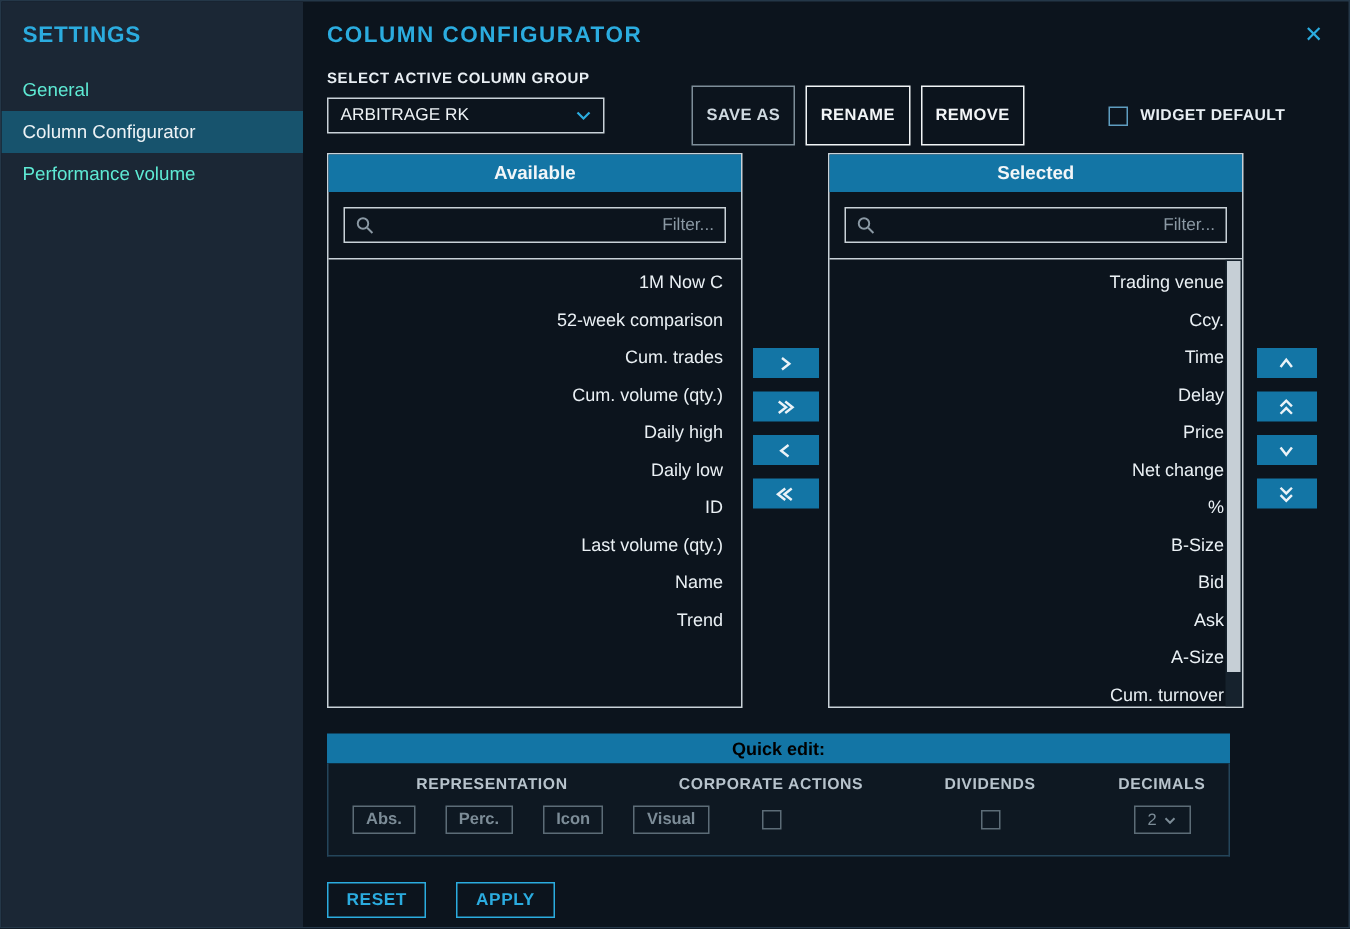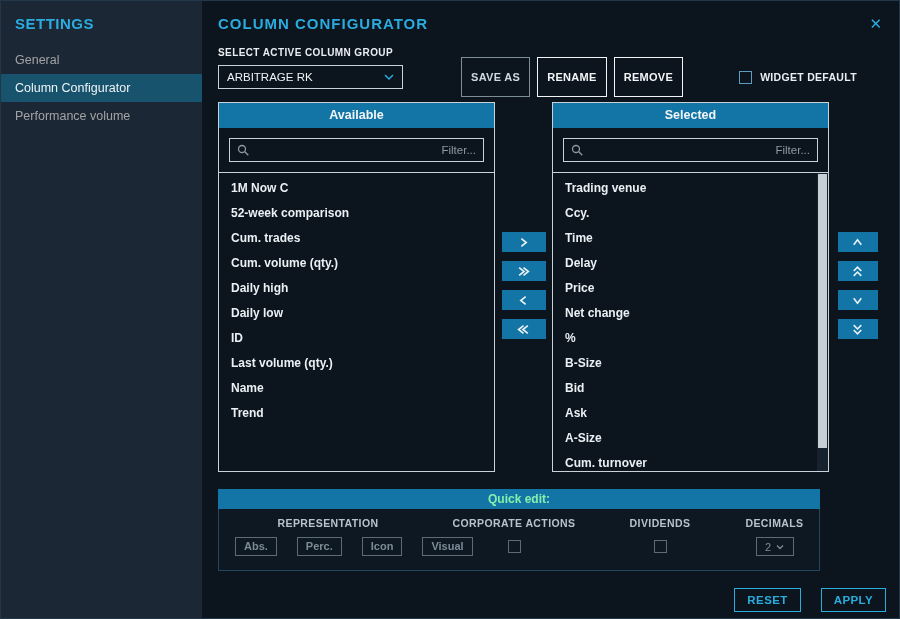--- a/index.html
+++ b/index.html
@@ -16,21 +16,21 @@
     overflow: hidden;
   }
 
   
   .sidebar { width: 201px; flex: none; background: #1b2735; padding-top: 12px; }
   .sidebar-title {
     color: #2bacdf; font-size: 15px; font-weight: bold;
     letter-spacing: .5px; padding: 2px 14px 14px;
   }
   .side-item {
-    color: #a3a3a3; font-size: 12.5px; padding: 7px 14px; cursor: pointer;
+    color: #5eead4; font-size: 12.5px; padding: 7px 14px; cursor: pointer;
   }
   .side-item.active { background: #17536d; color: #eef3f6; }
 
   
   .main { flex: 1; padding: 14px 16px 0 16px; position: relative; }
   .main-header { display: flex; justify-content: space-between; align-items: flex-start; }
   .main-title { color: #2bacdf; font-size: 15px; font-weight: bold; letter-spacing: 1px; }
   .close { color: #2bacdf; font-size: 15px; line-height: 1; cursor: pointer; padding: 1px 4px; }
 
   .group-label {
@@ -73,41 +73,41 @@
     display: flex; align-items: center; gap: 6px; padding: 0 7px;
   }
   .filter input {
     background: transparent; border: none; outline: none;
     color: #e8eef3; font-family: inherit; font-size: 11.5px; flex: 1; min-width: 0; text-align: right;
   }
   .filter input::placeholder { color: #8b99a4; }
   .list { border-top: 1px solid #c9d2d8; flex: 1; overflow: hidden; position: relative; padding-top: 3px; }
   .list-item {
     height: 25px; line-height: 25px; padding: 0 12px;
-    color: #eaf0f4; font-size: 12px; font-weight: bold;
-    white-space: nowrap; cursor: pointer;
+    color: #eaf0f4; font-size: 12px; font-weight: normal;
+    white-space: nowrap; cursor: pointer; text-align: right;
   }
   .scrollbar {
     position: absolute; top: 0; right: 0; bottom: 0; width: 11px;
     background: #16222d;
   }
   .scroll-thumb { position: absolute; top: 1px; right: 1px; width: 9px; height: 92%; background: #c6cfd6; }
 
   .btn-col { display: flex; flex-direction: column; align-items: center; padding-top: 130px; gap: 9px; }
   .tbtn {
     width: 44px; height: 20px; background: #1375a5; border: none;
     display: flex; align-items: center; justify-content: center; cursor: pointer; padding: 0;
   }
   .btn-col.narrow .tbtn { width: 40px; }
   .tbtn svg { display: block; }
 
   
   .quick-edit { width: 602px; margin-top: 17px; }
   .qe-header {
-    height: 20px; background: #1375a5; color: #86efac;
+    height: 20px; background: #1375a5; color: #000000;
     font-size: 12px; font-weight: bold; text-align: center; line-height: 20px;
   }
   .qe-body {
     border: 1px solid #24455a; border-top: none; background: #0e1822;
     display: grid; grid-template-columns: 218px 154px 138px 91px;
     padding: 8px 0 14px; row-gap: 8px;
   }
   .qe-col-header {
     color: #b7c3cc; font-size: 10.5px; font-weight: bold;
     letter-spacing: .4px; text-align: center;
@@ -119,21 +119,21 @@
     font-size: 11px; font-weight: bold; padding: 2px 8px 3px; cursor: default;
   }
   .cb.disabled { border-color: #5c6c77; }
   .dec-select {
     width: 38px; height: 19px; border: 1px solid #5c6c77; color: #7c8c97;
     display: flex; align-items: center; justify-content: center; gap: 5px;
     font-size: 11px; cursor: default;
   }
 
   
-  .footer { display: flex; justify-content: flex-end; gap: 20px; margin-top: 17px; }
+  .footer { display: flex; gap: 20px; margin-top: 17px; }
   .footer-btn {
     border: 1px solid #2bacdf; color: #2bacdf; background: transparent;
     height: 24px; padding: 0 12px; font-family: inherit;
     font-size: 11.5px; font-weight: bold; letter-spacing: .4px; cursor: pointer;
   }
 </style>
 </head>
 <body>
 
 <div class="app">

